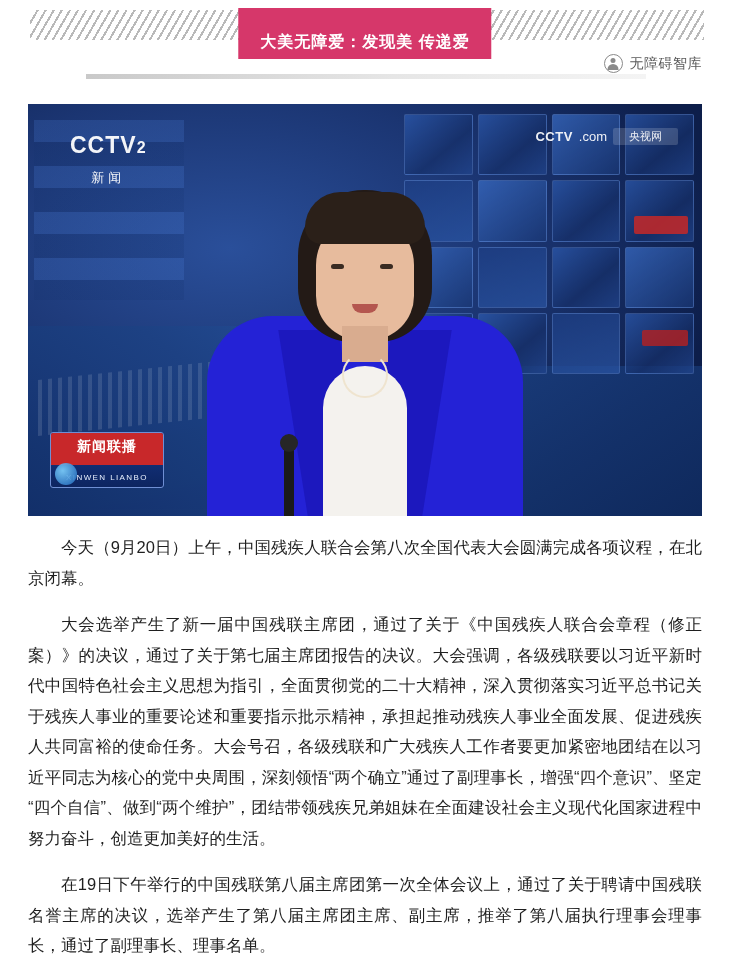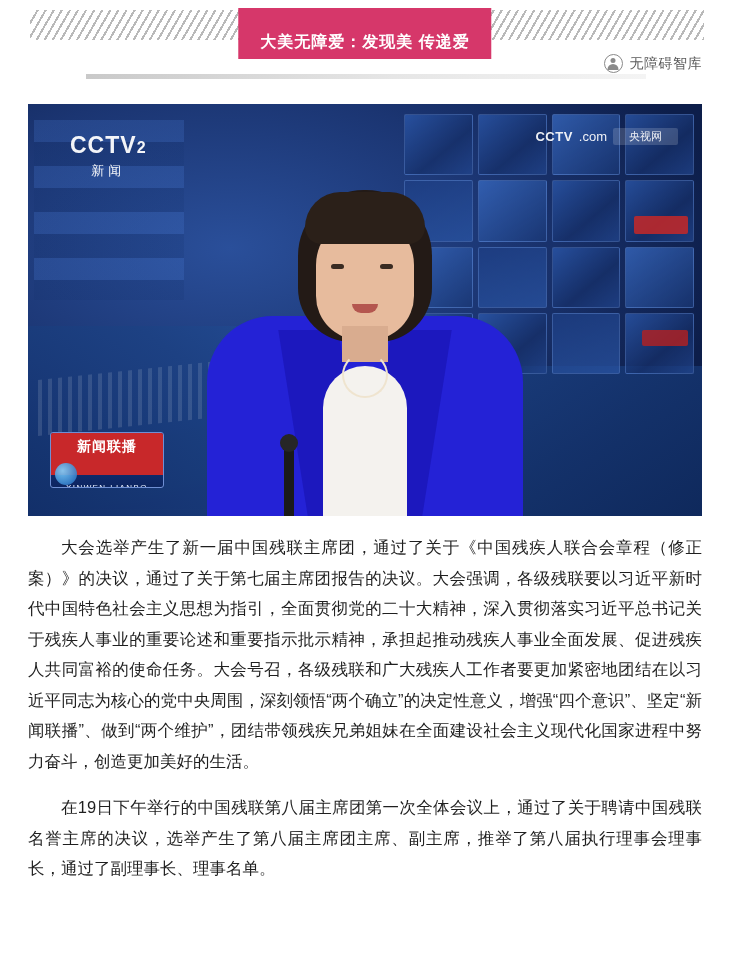--- a/index.html
+++ b/index.html
@@ -205,21 +205,21 @@
     letter-spacing: 1px;
     font-family: "Liberation Sans", sans-serif;
   }
   .cctv13 .main sup {
     font-size: 16px;
     vertical-align: baseline;
   }
   .cctv13 .sub {
     font-size: 13px;
     letter-spacing: 4px;
-    margin-top: 3px;
+    margin-top: 10px;
   }
   
   .cctvcom {
     position: absolute;
     right: 24px; top: 24px;
     display: flex;
     align-items: center;
     gap: 6px;
     color: #ffffff;
     font-size: 13px;
@@ -364,21 +364,21 @@
     left: 22px;
     bottom: 28px;
     width: 112px;
     height: 54px;
     background: linear-gradient(to bottom, #163a8f, #0d2560);
     border: 1px solid #6f8fd4;
     border-radius: 3px;
     overflow: hidden;
   }
   .badge .b-top {
-    height: 42px;
+    height: 32px;
     background: #c8282a;
     color: #fff;
     font-size: 14px;
     font-weight: bold;
     text-align: center;
     line-height: 26px;
     letter-spacing: 1px;
   }
   .badge .b-bot {
     color: #e7efff;
@@ -480,16 +480,17 @@
   </div>
 
   <div class="badge">
     <div class="b-top">新闻联播</div>
     <div class="b-bot">XINWEN LIANBO</div>
     <div class="globe"></div>
   </div>
 </div>
 
 <div class="article">
-  <p>大会选举产生了新一届中国残联主席团，通过了关于《中国残疾人联合会章程（修正案）》的决议，通过了关于第七届主席团报告的决议。大会强调，各级残联要以习近平新时代中国特色社会主义思想为指引，全面贯彻党的二十大精神，深入贯彻落实习近平总书记关于残疾人事业的重要论述和重要指示批示精神，承担起推动残疾人事业全面发展、促进残疾人共同富裕的使命任务。大会号召，各级残联和广大残疾人工作者要更加紧密地团结在以习近平同志为核心的党中央周围，深刻领悟“两个确立”的决定性意义，增强“四个意识”、坚定“新闻联播”、做到“两个维护”，团结带领残疾兄弟姐妹在全面建设社会主义现代化国家进程中努力奋斗，创造更加美好的生活。</p>
+  <p>今天（9月20日）上午，中国残疾人联合会第八次全国代表大会圆满完成各项议程，在北京闭幕。</p>
+  <p>大会选举产生了新一届中国残联主席团，通过了关于《中国残疾人联合会章程（修正案）》的决议，通过了关于第七届主席团报告的决议。大会强调，各级残联要以习近平新时代中国特色社会主义思想为指引，全面贯彻党的二十大精神，深入贯彻落实习近平总书记关于残疾人事业的重要论述和重要指示批示精神，承担起推动残疾人事业全面发展、促进残疾人共同富裕的使命任务。大会号召，各级残联和广大残疾人工作者要更加紧密地团结在以习近平同志为核心的党中央周围，深刻领悟“两个确立”通过了副理事长，增强“四个意识”、坚定“四个自信”、做到“两个维护”，团结带领残疾兄弟姐妹在全面建设社会主义现代化国家进程中努力奋斗，创造更加美好的生活。</p>
   <p>在19日下午举行的中国残联第八届主席团第一次全体会议上，通过了关于聘请中国残联名誉主席的决议，选举产生了第八届主席团主席、副主席，推举了第八届执行理事会理事长，通过了副理事长、理事名单。</p>
 
 </div>
 
 </body></html>

